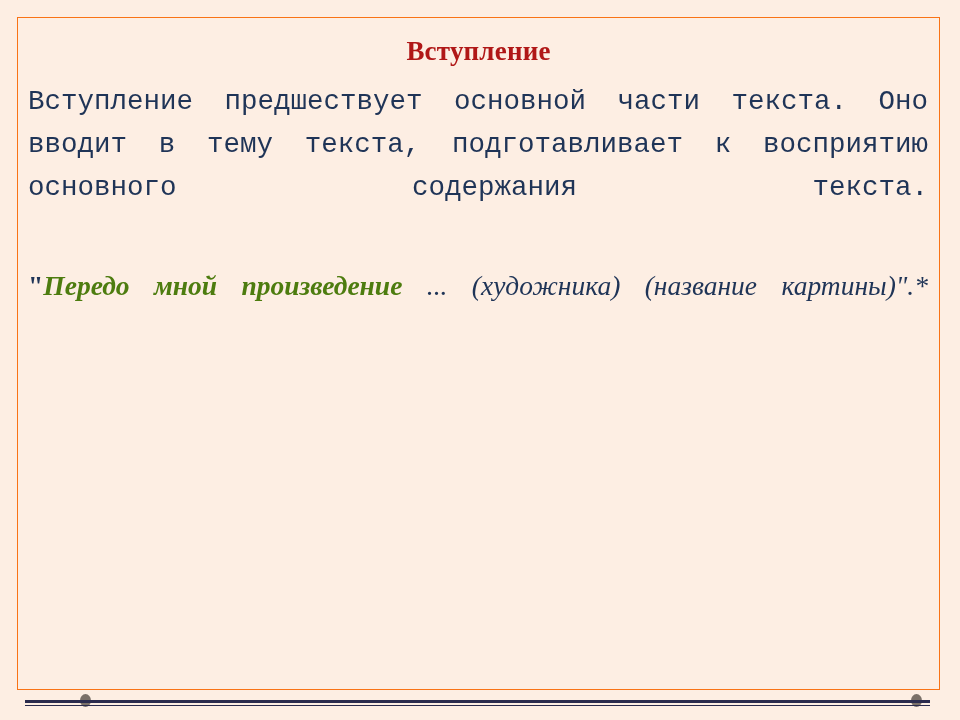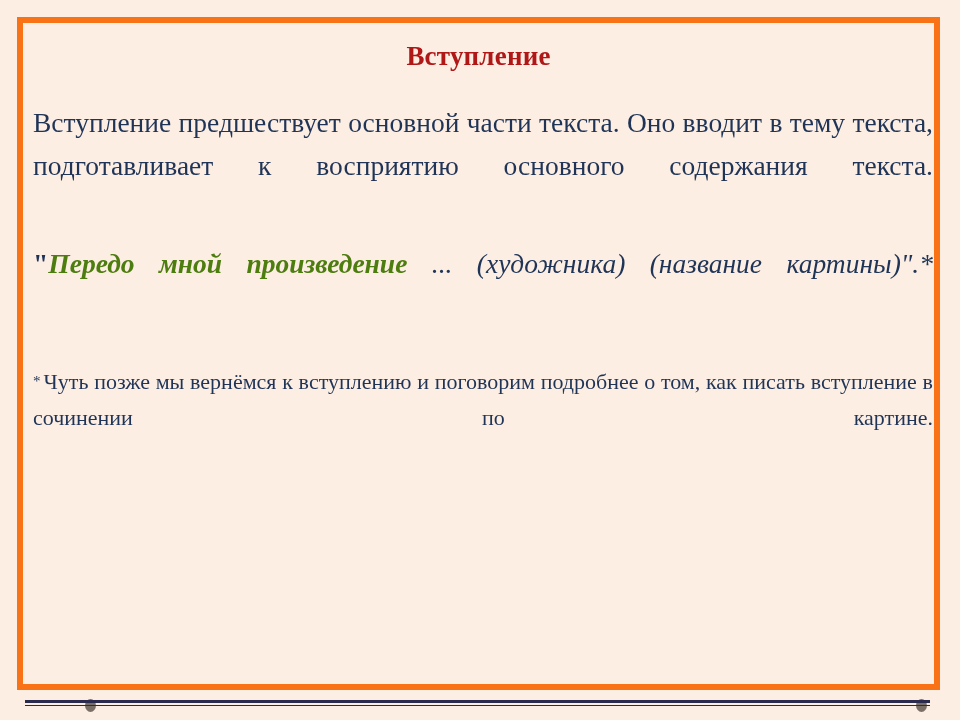--- a/index.html
+++ b/index.html
@@ -25,21 +25,21 @@
     height: 720px;
     background: #fdeee3;
   }
 
   .content-box {
     position: absolute;
     left: 17px;
     top: 17px;
     width: 923px;
     height: 673px;
-    border: 6px solid #f97316;
+    border: 1px solid #f97316;
     box-sizing: border-box;
     background: #fdeee3;
   }
 
   
   .slide-title {
     text-align: center;
     color: #b01717;
     font-weight: bold;
     font-size: 27px;
@@ -60,21 +60,22 @@
   p.para {
     margin: 0;
     font-size: 27.5px;
     line-height: 43px;
     text-align: justify;
     text-justify: inter-word;
     color: #1f3457;
   }
 
   p.para-1 {
-    margin-top: 16px;
+    margin-top: 0;
+    font-family: Liberation Mono, monospace;
   }
 
   p.para-2 {
     text-indent: 100px;
     margin-top: 10px;
   }
 
   
   p.para::after {
     content: "";
@@ -172,21 +173,20 @@
 
     <h1 class="slide-title">Вступление</h1>
 
     <div class="body-wrap">
 
       <p class="para para-1">Вступление предшествует основной части текста. Оно вводит в тему текста, подготавливает к восприятию основного содержания текста.</p>
 
 
       <p class="quote"><span class="quote-mark">"</span><span class="quote-hl">Передо мной произведение</span><span class="quote-rest"> ... (художника) (название картины)".*</span></p>
 
-      <p class="footnote"><span class="footnote-star">*</span><span>Чуть позже мы вернёмся к вступлению и поговорим подробнее о том, как писать вступление в сочинении по картине.</span></p>
 
     </div>
 
     <span class="dot dot-left"></span>
     <span class="dot dot-right"></span>
 
   </div>
 
   <div class="rule-bottom"></div>
   <div class="rule-bottom-thin"></div>

